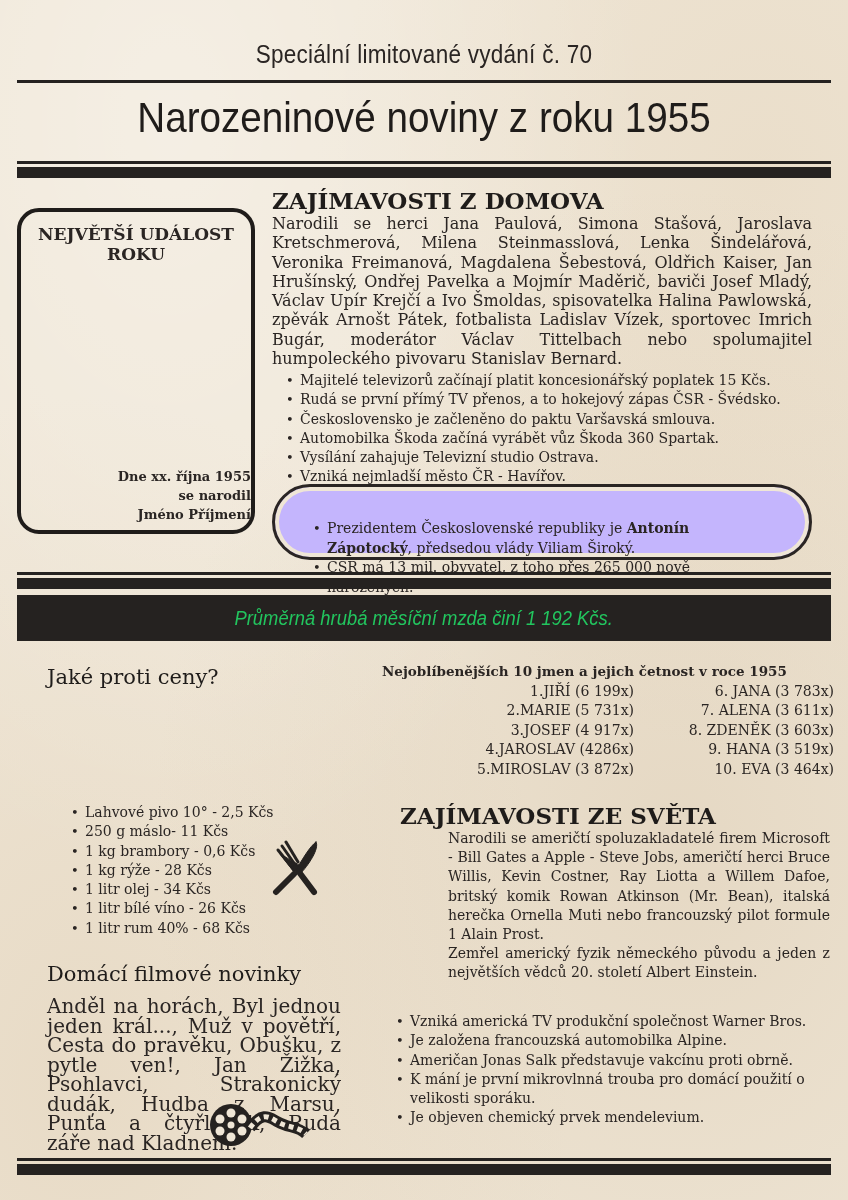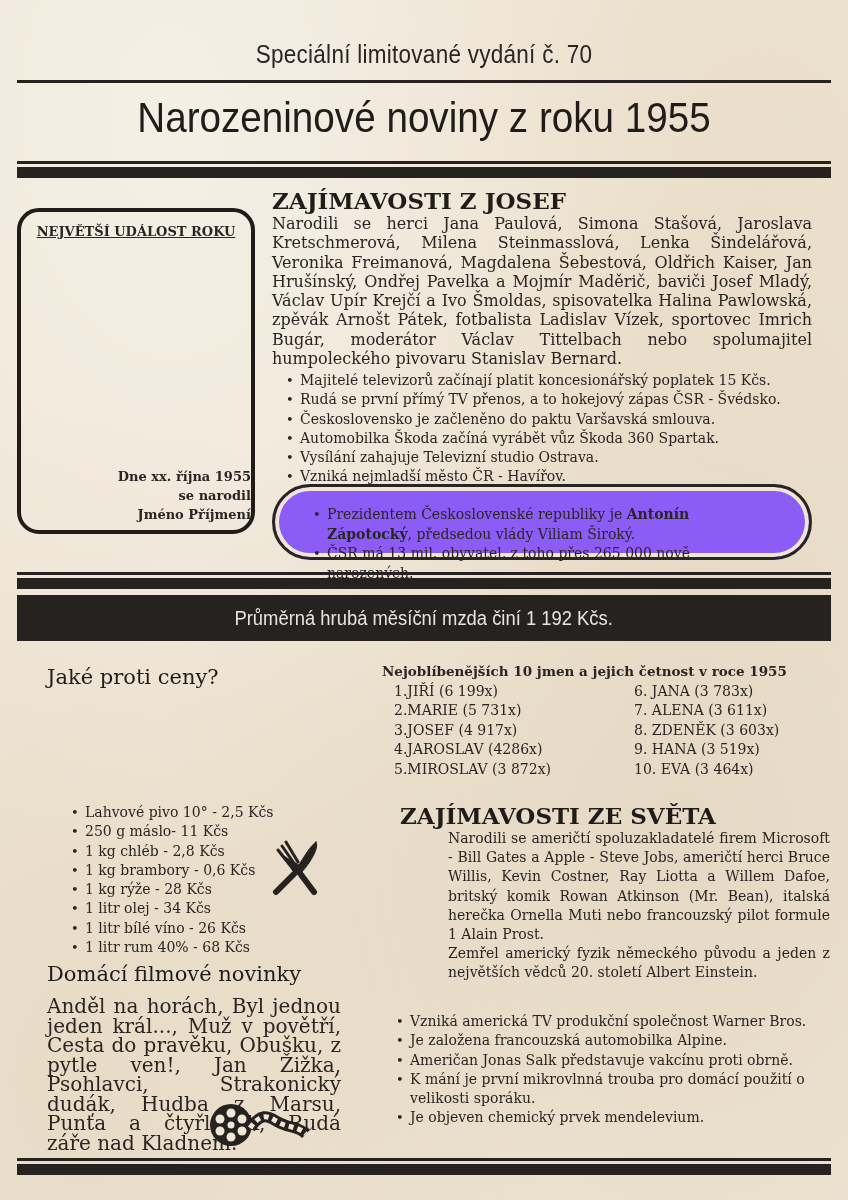--- a/index.html
+++ b/index.html
@@ -28,70 +28,70 @@
     font-family: "Liberation Sans", sans-serif; font-size: 42px; font-weight: normal;
     color: #1f1c1a; transform: scaleX(0.92);
   }
 
   .event-box {
     left: 17px; top: 208px; width: 238px; height: 326px;
     border: 4px solid #1f1c1a; border-radius: 22px; box-sizing: border-box;
   }
   .event-box .head {
     position: absolute; top: 12px; left: 0; width: 100%; text-align: center;
-    font-weight: bold; font-size: 13px; text-decoration: underline;
+    font-weight: bold; font-size: 17px;
   }
   .event-box .foot {
     position: absolute; bottom: 6px; left: 0; width: 100%; text-align: right;
     font-weight: bold; font-size: 13px; line-height: 19px;
   }
 
   .h-section {
     font-weight: bold; font-size: 23px; line-height: 26px; color: #1f1c1a; margin: 0;
   }
   .home { left: 272px; top: 188px; width: 540px; }
   .para { font-size: 16px; line-height: 19.3px; text-align: justify; margin: 0; }
   ul.bul { margin: 12px; padding: 0; list-style: none; }
   ul.bul li { position: relative; padding-left: 16px; font-size: 14px; line-height: 19.3px; }
   ul.bul li::before { content: "•"; position: absolute; left: 2px; top: 0; font-size: 13px; }
 
   .home-list { left: 272px; top: 359px; width: 560px; }
 
   .pill {
     left: 272px; top: 484px; width: 540px; height: 76px; box-sizing: border-box;
     border: 3px solid #2a2523; border-radius: 40px;
-    background: #8b5cf6; box-shadow: inset 0 0 0 4px #efe6d6;
-    padding: 6px 20px 0 24px;
+    background: #c4b5fd; box-shadow: inset 0 0 0 4px #efe6d6;
+    padding: 20px 20px 0 24px;
   }
   .pill ul.bul li { font-size: 14px; line-height: 19.5px; }
 
   .banner {
     left: 17px; top: 595px; width: 814px; height: 46px; background: #252220;
-    color: #e5e5e5; text-align: center; font-family: "Liberation Sans", sans-serif;
-    font-size: 20px; line-height: 46px;
+    color: #22c55e; text-align: center; font-family: "Liberation Sans", sans-serif;
+    font-size: 20px; line-height: 46px; font-style: italic;
   }
   .banner span { display: inline-block; transform: scaleX(0.92); }
 
   .h-serif {
     font-family: "DejaVu Serif", serif; font-size: 21px; line-height: 26px; margin: 0; color: #1f1c1a;
     font-weight: normal;
   }
   .prices { left: 47px; top: 664px; width: 294px; }
   .prices .para { font-size: 14px; line-height: 19.5px; margin-top: 10px; }
   .price-list { left: 57px; top: 791px; width: 220px; }
   .price-list li { line-height: 19.4px; }
   .cutlery { left: 270px; top: 840px; width: 50px; height: 56px; }
 
   .films { left: 47px; top: 961px; width: 294px; }
   .films .para { font-size: 20px; line-height: 19.5px; margin-top: 10px; }
   .reel { left: 208px; top: 1100px; width: 110px; height: 50px; }
 
   .names { left: 382px; top: 662px; width: 440px; }
   .names .title { font-weight: bold; font-size: 13.5px; line-height: 18px; }
-  .names-grid { display: grid; grid-template-columns: 240px 200px; margin-top: 2px; padding-left: 12px; }
+  .names-grid { display: grid; grid-template-columns: 240px 200px; margin-top: 2px; padding-left: 12px; text-align: right; }
   .names-grid div { font-size: 14px; line-height: 19.4px; }
 
   .world { left: 400px; top: 803px; width: 430px; }
   .world .para { font-size: 14px; line-height: 19.2px; margin-left: 48px; }
   .world-list { left: 382px; top: 1000px; width: 430px; }
   .world-list li { line-height: 19.3px; }
 </style>
 </head>
 <body>
 
@@ -104,21 +104,21 @@
 <div class="abs event-box">
   <div class="head">NEJVĚTŠÍ UDÁLOST ROKU</div>
   <div class="foot">
     <div>Dne xx. října 1955</div>
     <div>se narodil</div>
     <div>Jméno Příjmení</div>
   </div>
 </div>
 
 <div class="abs home">
-  <h2 class="h-section">ZAJÍMAVOSTI Z JOSEF</h2>
+  <h2 class="h-section">ZAJÍMAVOSTI Z DOMOVA</h2>
   <p class="para">Narodili se herci Jana Paulová, Simona Stašová, Jaroslava Kretschmerová, Milena Steinmasslová, Lenka Šindelářová, Veronika Freimanová, Magdalena Šebestová, Oldřich Kaiser, Jan Hrušínský, Ondřej Pavelka a Mojmír Maděrič, baviči Josef Mladý, Václav Upír Krejčí a Ivo Šmoldas, spisovatelka Halina Pawlowská, zpěvák Arnošt Pátek, fotbalista Ladislav Vízek, sportovec Imrich Bugár, moderátor Václav Tittelbach nebo spolumajitel humpoleckého pivovaru Stanislav Bernard.</p>
 </div>
 <ul class="abs bul home-list">
   <li>Majitelé televizorů začínají platit koncesionářský poplatek 15 Kčs.</li>
   <li>Rudá se první přímý TV přenos, a to hokejový zápas ČSR - Švédsko.</li>
   <li>Československo je začleněno do paktu Varšavská smlouva.</li>
   <li>Automobilka Škoda začíná vyrábět vůz Škoda 360 Spartak.</li>
   <li>Vysílání zahajuje Televizní studio Ostrava.</li>
   <li>Vzniká nejmladší město ČR - Havířov.</li>
 </ul>
@@ -136,21 +136,20 @@
 <div class="abs banner">
   <span>Průměrná hrubá měsíční mzda činí 1 192 Kčs.</span>
 </div>
 
 <div class="abs prices">
   <h3 class="h-serif">Jaké proti ceny?</h3>
 </div>
 <ul class="abs bul price-list">
   <li>Lahvové pivo 10° - 2,5 Kčs</li>
   <li>250 g máslo- 11 Kčs</li>
-  <li>1 kg chléb - 2,8 Kčs</li>
   <li>1 kg brambory - 0,6 Kčs</li>
   <li>1 kg rýže - 28 Kčs</li>
   <li>1 litr olej - 34 Kčs</li>
   <li>1 litr bílé víno - 26 Kčs</li>
   <li>1 litr rum 40% - 68 Kčs</li>
 </ul>
 <svg class="abs cutlery" viewBox="0 0 50 56">
   <g fill="#252220" stroke="#252220" stroke-linecap="round">
     <line x1="8" y1="10" x2="24" y2="30" stroke-width="3"></line>
     <line x1="12" y1="6" x2="26" y2="26" stroke-width="3"></line>

